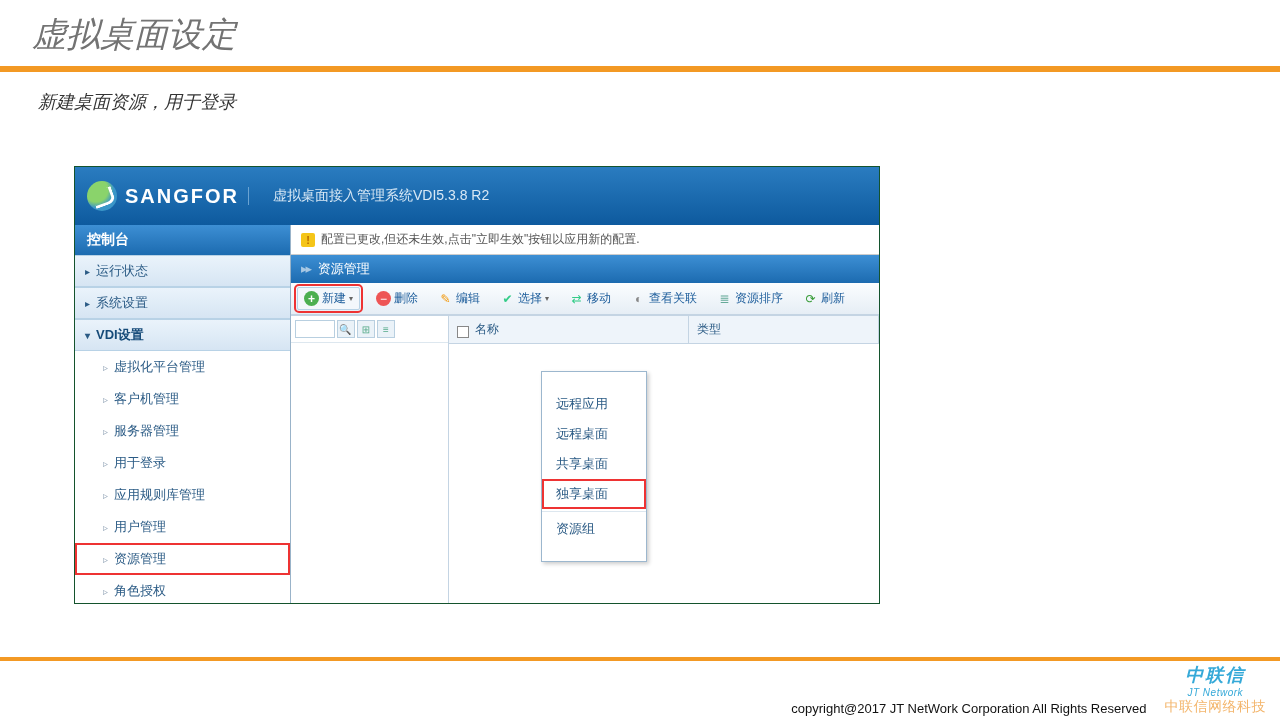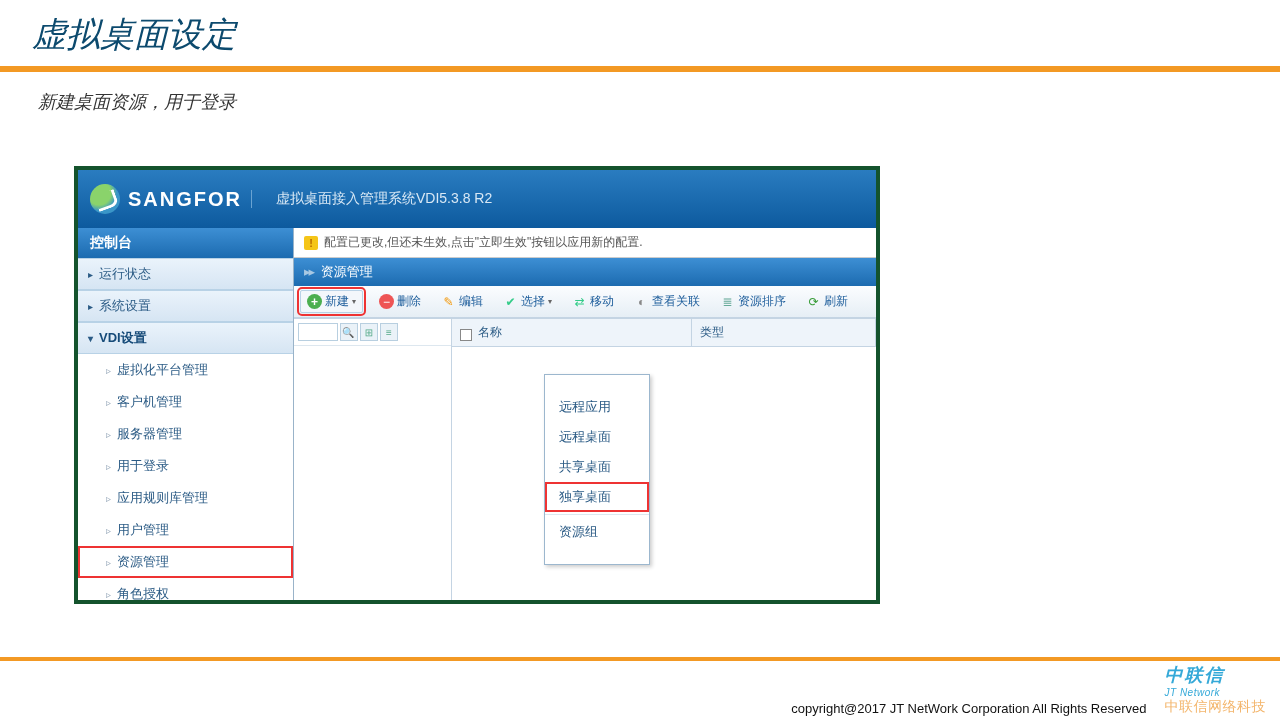--- a/index.html
+++ b/index.html
@@ -1,20 +1,20 @@
 <!DOCTYPE html>
 <html><head>
 <meta charset="utf-8">
 <style>
   * { box-sizing: border-box; margin: 0; padding: 0; }
   body { width: 1280px; height: 720px; font-family: "Microsoft YaHei", SimSun, Arial, sans-serif; background: #fff; position: relative; overflow: hidden; }
-  .slide-title { font-size: 34px; font-family: "SimSun", serif; font-style: italic; color: #0c4a6e; padding: 12px 9px 8px 32px; }
+  .slide-title { font-size: 34px; font-family: "SimSun", serif; font-style: italic; color: #737373; padding: 12px 9px 8px 32px; }
   .orange-bar { height: 6px; background: #f39924; width: 100%; }
   .subtitle { font-size: 18px; font-family: "SimSun", serif; font-style: italic; color: #333; padding: 18px 0 0 38px; }
-  .screenshot { position: absolute; left: 74px; top: 166px; width: 806px; height: 438px; border: 4px solid #14532d; overflow: hidden; }
+  .screenshot { position: absolute; left: 74px; top: 166px; width: 806px; height: 438px; border: 1px solid #14532d; overflow: hidden; }
   .app-header { height: 58px; background: linear-gradient(#2a7cc0,#0d5a9e); display:flex; align-items:center; padding:0 12px; color:#fff; }
   .logo-ball { width:30px; height:30px; border-radius:50%; background: radial-gradient(circle at 30% 30%, #8ad36b 0 40%, #3a96c8 60% 100%); margin-right:8px; position:relative; }
   .logo-ball::after{content:"";position:absolute;top:8px;left:6px;width:18px;height:14px;border:3px solid #fff;border-top:none;border-left:none;border-radius:0 0 40% 0;transform:rotate(-20deg);}
   .brand { font-size:20px; font-weight:bold; letter-spacing:2px; font-family: Arial; }
   .app-subtitle { font-size:14px; margin-left:9px; padding-left:24px; border-left:1px solid #6aa3d2; color:#d8e8f5; }
   .panels { display:flex; height: calc(100% - 58px); background:#fff; }
   
   .sidebar { width: 216px; border-right:1px solid #99b3c9; background:#fafdff; }
   .side-title { background: linear-gradient(#3d8fd4,#1c6bb0); color:#fff; font-size:14px; font-weight:bold; padding:6px 12px; }
   .side-sec { background: linear-gradient(#eaf3fb,#d6e5f3); border-top:1px solid #b8d2e6; border-bottom:1px solid #b8d2e6; padding:6px 10px; font-size:13px; color:#2b5b85; cursor:pointer; display:flex; align-items:center; }
@@ -55,21 +55,21 @@
   
   .dropdown { position:absolute; left:250px; top:146px; width:106px; background:#fff; border:1px solid #9cb7ce; box-shadow:2px 2px 4px rgba(0,0,0,.2); padding:17px 0; z-index:10;}
   .dd-item { padding:6px 14px; font-size:13px; color:#2b5b85; cursor:pointer; }
   .dd-item.hl { outline:2px solid #e33; outline-offset:-2px; }
   .dd-sep { height:1px; background:#dde7ef; margin:2px 0; }
   
   .footer { position:absolute; bottom:0; left:0; right:0; }
   .orange-thin { height:4px; background:#f39924; }
   .foot-row { display:flex; justify-content:space-between; align-items:flex-end; padding:2px 14px 4px 30px;}
   .copyright { font-size:13px; font-family: Arial; color:#111; }
-  .jt-logo { text-align:left; }
+  .jt-logo { text-align:center; }
   .jt-cn { font-size:18px; font-weight:bold; color:#35a9d8; letter-spacing:2px; font-style:italic;}
   .jt-en { font-size:10px; color:#35a9d8; font-style:italic; letter-spacing:.5px;}
   .wm { font-size:14px; color:#f3b56b; letter-spacing:.5px;}
 </style>
 </head>
 <body>
 
 <div class="slide-title">虚拟桌面设定</div>
 <div class="orange-bar"></div>
 <div class="subtitle">新建桌面资源，用于登录</div>

